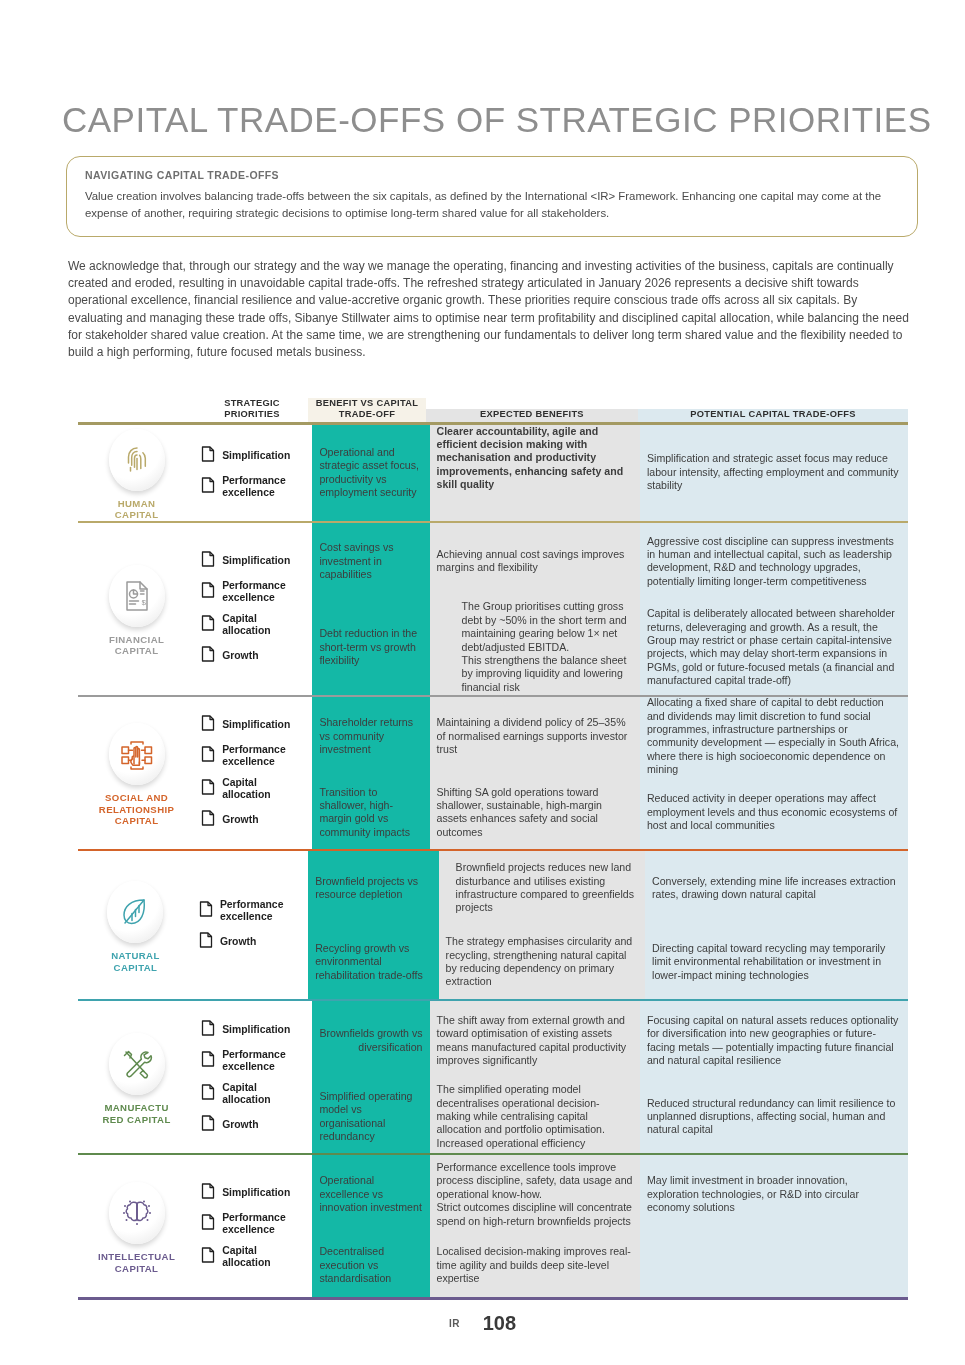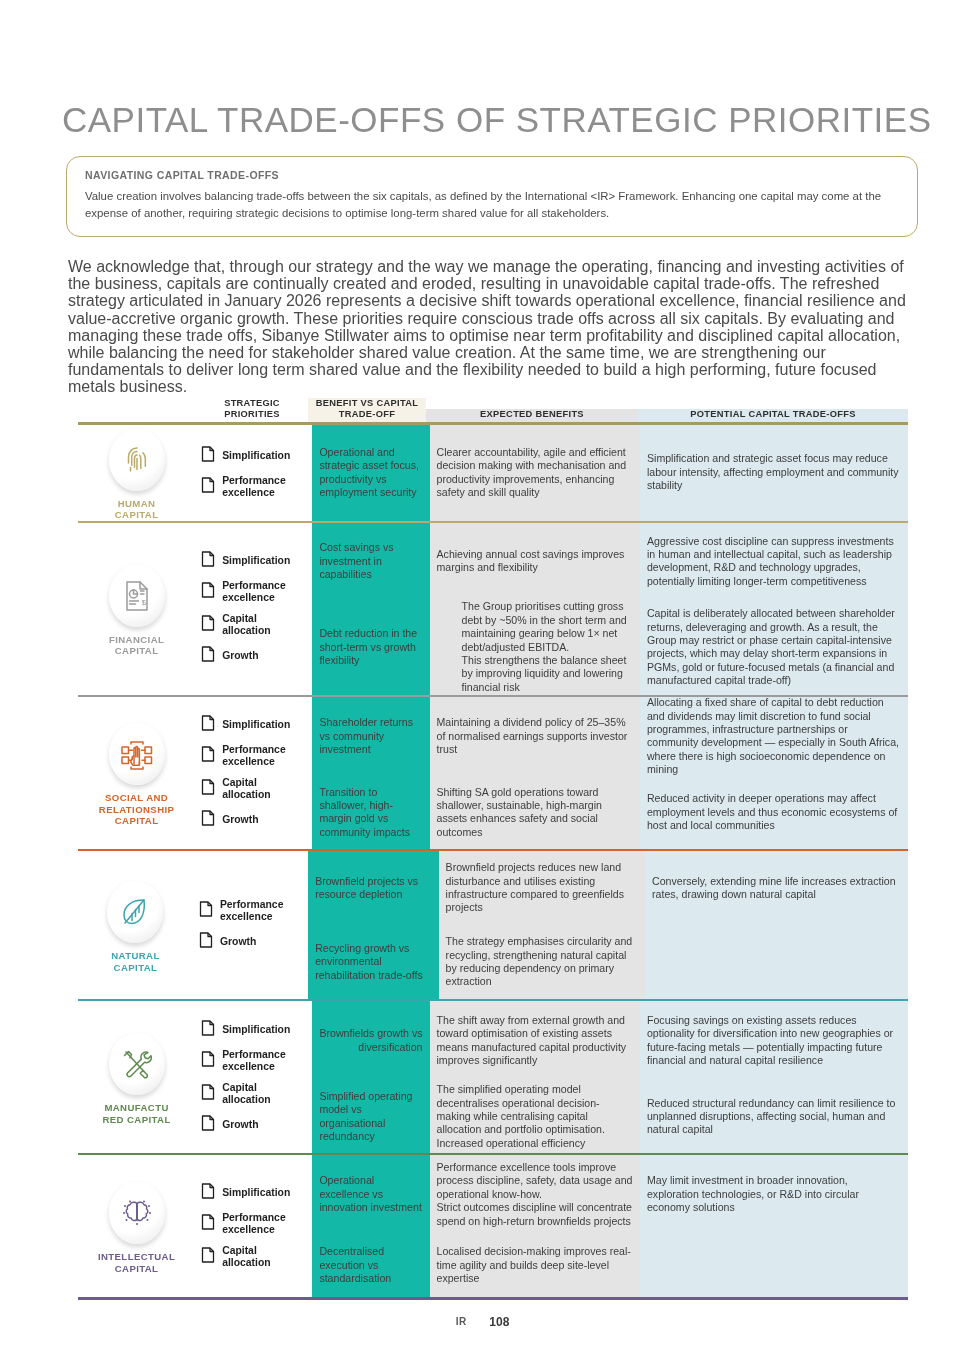--- a/index.html
+++ b/index.html
@@ -44,21 +44,21 @@
     font-size: 11.4px;
     line-height: 17px;
     color: #4a4a4a;
   }
 
   
   .intro {
     position: absolute;
     left: 68px; top: 258px;
     width: 846px;
-    font-size: 16px;
+    font-size: 12px;
     line-height: 17.2px;
     color: #4a4a4a;
   }
 
   
   .tbl {
     position: absolute;
     left: 78px; top: 394px;
     width: 830px;
   }
@@ -163,21 +163,21 @@
     text-align: center;
   }
   .footer-ir {
     font-size: 10px;
     font-weight: bold;
     letter-spacing: 0.6px;
     color: #5a5a5a;
     vertical-align: middle;
   }
   .footer-page {
-    font-size: 12px;
+    font-size: 20px;
     font-weight: bold;
     color: #3a3a3a;
     margin-left: 18px;
     vertical-align: middle;
   }
 </style>
 </head>
 <body>
 
 <div class="page">
@@ -240,21 +240,21 @@
                 </svg></span>
               <span class="prio-label">Performance excellence</span>
             </div>
           </div>
           <div class="cell trade" style="width: 118px; height: 96px;">
             <div class="txt" style="top: 0px; height: 96px; display: flex; flex-direction: column; justify-content: center;">
               <div>Operational and strategic asset focus, productivity vs employment security</div>
             </div>
           </div>
           <div class="cell ben" style="width: 212px; height: 96px;">
-            <div class="txt" style="top: 0px; height: 96px; display: flex; flex-direction: column; justify-content: center;">
+            <div class="txt" style="top: 0px; height: 96px; display: flex; flex-direction: column; justify-content: flex-start; font-weight: bold;">
               <div>Clearer accountability, agile and efficient decision making with mechanisation and productivity improvements, enhancing safety and skill quality</div>
             </div>
           </div>
           <div class="cell pot" style="width: 270px; height: 96px;">
             <div class="txt" style="top: 0px; height: 96px; display: flex; flex-direction: column; justify-content: center;">
               <div>Simplification and strategic asset focus may reduce labour intensity, affecting employment and community stability</div>
             </div>
           </div>
         </div>
         <div class="row-rule" style="background: rgb(185, 169, 106);"></div>
@@ -440,30 +440,33 @@
           </div>
           <div class="cell trade" style="width: 134px; height: 148px;">
             <div class="txt" style="top: 0px; height: 74px; display: flex; flex-direction: column; justify-content: center;">
               <div>Brownfield projects vs resource depletion</div>
             </div>
             <div class="txt" style="top: 74px; height: 74px; display: flex; flex-direction: column; justify-content: center;">
               <div>Recycling growth vs environmental rehabilitation trade-offs</div>
             </div>
           </div>
           <div class="cell ben" style="width: 212px; height: 148px;">
-            <div class="txt" style="top: 0px; height: 74px; display: flex; flex-direction: column; justify-content: center;">
+            <div class="txt" style="top: 0px; height: 74px; display: flex; flex-direction: column; justify-content: center; margin-left: 10px;">
               <div>Brownfield projects reduces new land disturbance and utilises existing infrastructure compared to greenfields projects</div>
             </div>
             <div class="txt" style="top: 74px; height: 74px; display: flex; flex-direction: column; justify-content: center;">
               <div>The strategy emphasises circularity and recycling, strengthening natural capital by reducing dependency on primary extraction</div>
             </div>
           </div>
           <div class="cell pot" style="width: 270px; height: 148px;">
             <div class="txt" style="top: 0px; height: 74px; display: flex; flex-direction: column; justify-content: center;">
               <div>Conversely, extending mine life increases extraction rates, drawing down natural capital</div>
+            </div>
+            <div class="txt" style="top: 74px; height: 74px; display: flex; flex-direction: column; justify-content: center;">
+              <div>Directing capital toward recycling may temporarily limit environmental rehabilitation or investment in lower-impact mining technologies</div>
             </div>
           </div>
         </div>
         <div class="row-rule" style="background: rgb(63, 163, 174);"></div>
         <div class="row" style="height: 152px;">
           <div class="capcol">
             <div class="cap-badge">
               <svg width="32" height="32" viewBox="0 0 32 32">
                 <path stroke="#5f8a4e" fill="none" stroke-width="1.5" stroke-linecap="round" stroke-linejoin="round" d="M5 4l18 19.5"></path>
                 <path stroke="#5f8a4e" fill="none" stroke-width="1.5" stroke-linecap="round" stroke-linejoin="round" d="M3.5 7.5l4-4 3 3-1.5 3.5"></path>
@@ -518,21 +521,21 @@
             <div class="txt" style="top: 0px; height: 79.04px; display: flex; flex-direction: column; justify-content: center;">
               <div>The shift away from external growth and toward optimisation of existing assets means manufactured capital productivity improves significantly</div>
             </div>
             <div class="txt" style="top: 79.04px; height: 72.96px; display: flex; flex-direction: column; justify-content: center;">
               <div>The simplified operating model decentralises operational decision-making while centralising capital allocation and portfolio optimisation.</div>
               <div>Increased operational efficiency</div>
             </div>
           </div>
           <div class="cell pot" style="width: 270px; height: 152px;">
             <div class="txt" style="top: 0px; height: 79.04px; display: flex; flex-direction: column; justify-content: center;">
-              <div>Focusing savings on existing assets reduces optionality for diversification into new geographies or future-facing metals — potentially impacting future financial and natural capital resilience</div>
+              <div>Focusing capital on natural assets reduces optionality for diversification into new geographies or future-facing metals — potentially impacting future financial and natural capital resilience</div>
             </div>
             <div class="txt" style="top: 79.04px; height: 72.96px; display: flex; flex-direction: column; justify-content: center;">
               <div>Reduced structural redundancy can limit resilience to unplanned disruptions, affecting social, human and natural capital</div>
             </div>
           </div>
         </div>
         <div class="row-rule" style="background: rgb(95, 138, 78);"></div>
         <div class="row" style="height: 142px;">
           <div class="capcol">
             <div class="cap-badge">

